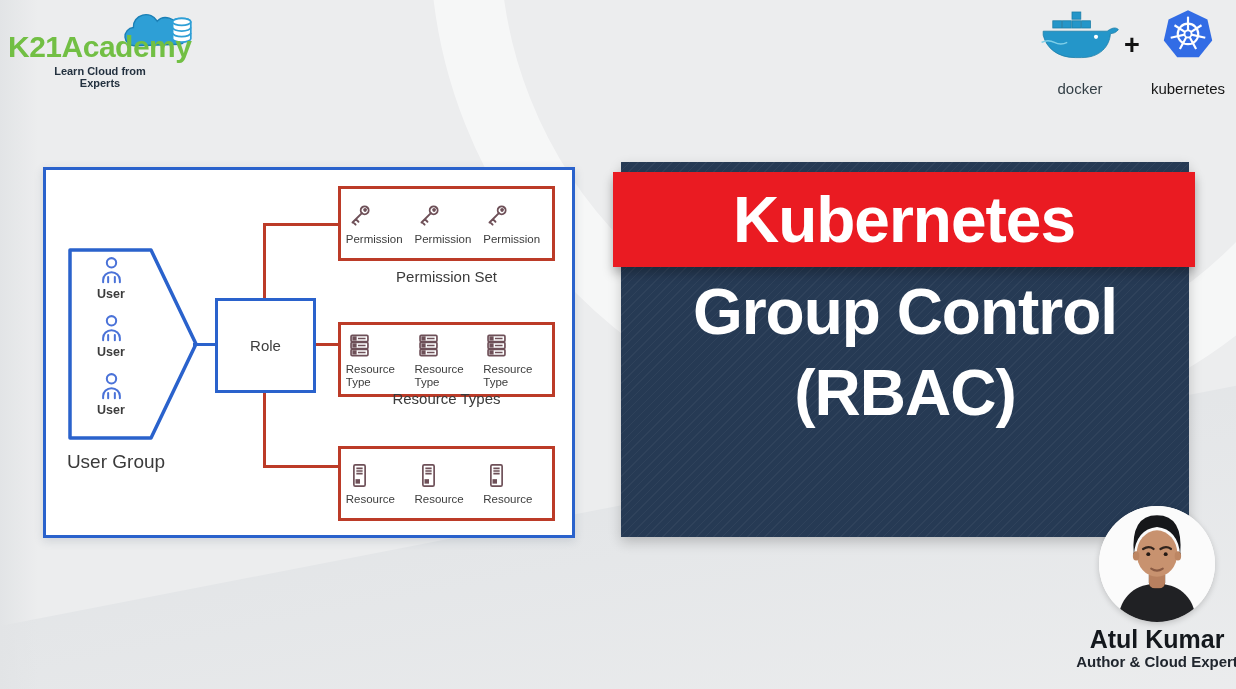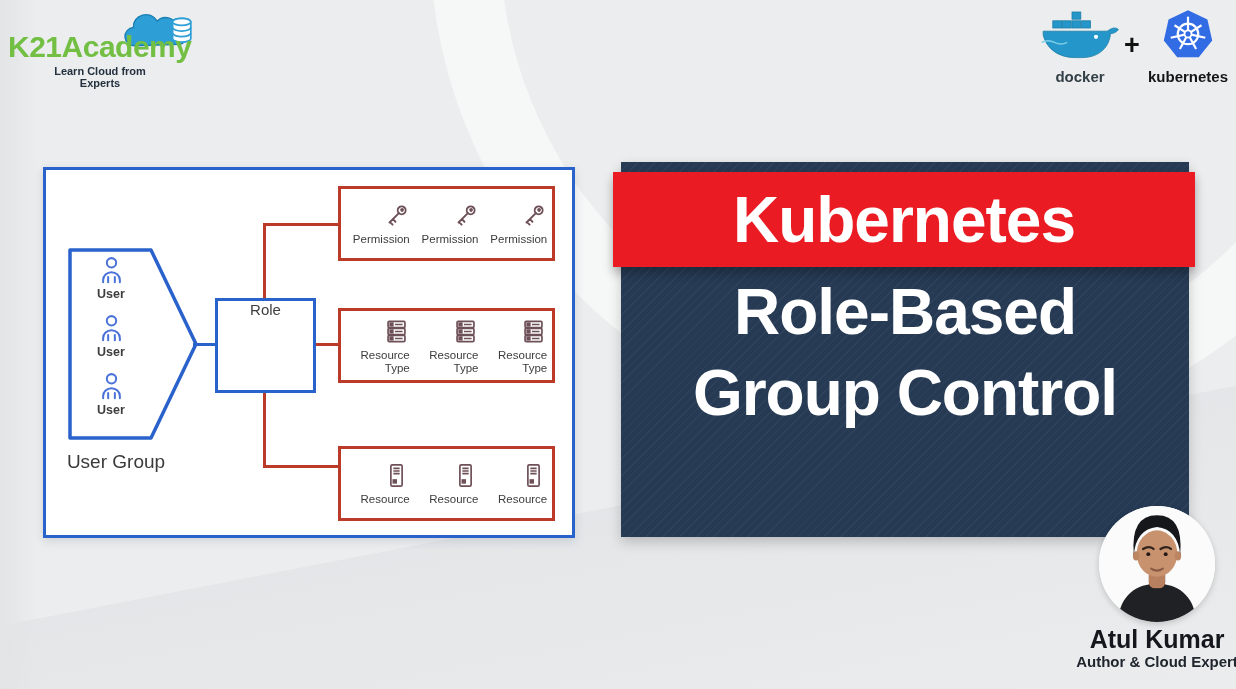--- a/index.html
+++ b/index.html
@@ -26,39 +26,39 @@
   .brand .cloud{position:absolute;left:110px;top:6px;}
   .brand-text{position:absolute;left:0;top:24px;width:200px;font-size:30px;font-weight:bold;
     color:var(--brand-green);letter-spacing:-.5px;z-index:2;}
   .brand-tagline{position:absolute;left:34px;top:59px;width:116px;text-align:center;
     font-size:11px;font-weight:bold;color:#23313f;}
 
   .tech-logos{position:absolute;right:8px;top:6px;width:190px;height:84px;}
   .docker-wrap{position:absolute;left:0;top:4px;width:84px;text-align:center;}
   .plus-sign{position:absolute;left:86px;top:24px;font-size:27px;font-weight:bold;color:#111;}
   .k8s-wrap{position:absolute;left:108px;top:2px;width:84px;text-align:center;}
-  .logo-label{font-size:15px;font-weight:bold;color:#333f46;margin-top:2px;}
+  .logo-label{font-size:15px;font-weight:normal;color:#333f46;margin-top:14px;}
   .k8s-wrap .logo-label{color:#151515;}
 
   
   .diagram{position:absolute;left:43px;top:167px;width:532px;height:371px;background:#fff;
     border:3px solid var(--diagram-blue);box-shadow:0 3px 9px rgba(40,60,90,.15);}
   .pentagon-svg{position:absolute;left:22px;top:78px;}
   .user-item{position:absolute;width:56px;text-align:center;left:37px;font-weight:bold;}
   .user-item .u-label{font-size:12.5px;color:var(--label-gray);margin-top:-1px;}
   .role-box{position:absolute;left:169px;top:128px;width:101px;height:95px;background:#fff;
-    border:3px solid var(--diagram-blue);display:flex;justify-content:center;
+    border:3px solid var(--diagram-blue);display:flex;align-items:center;justify-content:center;
     font-size:15px;color:#3d3d3d;}
   .conn{position:absolute;}
   .conn.blue{background:var(--diagram-blue);}
   .conn.red{background:var(--diagram-red);}
   .group-box{position:absolute;left:292px;width:217px;height:75px;background:#fff;
     border:3px solid var(--diagram-red);display:flex;justify-content:space-evenly;
     align-items:center;padding-top:2px;}
-  .group-item{width:64px;text-align:right;}
+  .group-item{width:64px;text-align:left;}
   .group-item .g-label{font-size:11.5px;line-height:1.15;color:var(--label-gray);margin-top:0px;}
   .group-title{position:absolute;left:292px;width:217px;text-align:center;font-size:15px;
     color:#3a3a3a;}
   .usergroup-label{position:absolute;left:4px;top:281px;width:132px;text-align:center;
     font-size:19px;color:#3a3a3a;}
 
   
   .title-box{position:absolute;left:621px;top:162px;width:568px;height:375px;background:var(--navy);
     box-shadow:0 5px 12px rgba(0,0,0,.2);}
   .title-box::after{content:"";position:absolute;inset:0;
@@ -209,22 +209,23 @@
         <svg width="27" height="27" viewBox="0 0 24 24" fill="none" stroke="var(--icon-maroon)" stroke-width="1.7" stroke-linecap="round">
           <g transform="rotate(45 12 12)">
               <circle cx="12" cy="5.5" r="3.5"></circle>
               <circle cx="12" cy="5" r="0.8" fill="var(--icon-maroon)"></circle>
               <path d="M12,9 V20.8 M12,16.6 H15.3 M12,20.2 H15.3"></path>
             </g>
         </svg>
         <div class="g-label">Permission</div>
       </div>
     </div>
-
-    <div class="group-box" style="top:138px">
+    <div class="group-title" style="top:98px">Permission Set</div>
+
+    <div class="group-box" style="top:152px">
       <div class="group-item">
         <svg width="27" height="27" viewBox="0 0 24 24" fill="none" stroke="var(--icon-maroon)" stroke-width="1.5">
           <rect x="4.5" y="3" width="15" height="5.6" rx="1"></rect>
             <rect x="4.5" y="9.2" width="15" height="5.6" rx="1"></rect>
             <rect x="4.5" y="15.4" width="15" height="5.6" rx="1"></rect>
           <g fill="var(--icon-maroon)">
               <rect x="6.4" y="4.6" width="2.3" height="2.3"></rect>
               <rect x="6.4" y="10.8" width="2.3" height="2.3"></rect>
               <rect x="6.4" y="17" width="2.3" height="2.3"></rect>
             </g>
@@ -254,20 +255,21 @@
           <g fill="var(--icon-maroon)">
               <rect x="6.4" y="4.6" width="2.3" height="2.3"></rect>
               <rect x="6.4" y="10.8" width="2.3" height="2.3"></rect>
               <rect x="6.4" y="17" width="2.3" height="2.3"></rect>
             </g>
           <path d="M10.6,5.8 H17.4 M10.6,12 H17.4 M10.6,18.2 H17.4"></path>
         </svg>
         <div class="g-label">Resource Type</div>
       </div>
     </div>
+    <div class="group-title" style="top:220px">Resource Types</div>
 
     <div class="group-box" style="top:276px">
       <div class="group-item">
         <svg width="27" height="27" viewBox="0 0 24 24" fill="none" stroke="var(--icon-maroon)" stroke-width="1.5">
           <rect x="7" y="2.5" width="10" height="19" rx="1.2"></rect>
           <path d="M9.2,5.6 H14.8 M9.2,8 H14.8 M9.2,10.4 H14.8"></path>
           <rect x="9.2" y="16" width="2.5" height="2.5" fill="var(--icon-maroon)"></rect>
         </svg>
         <div class="g-label">Resource</div>
       </div>
@@ -288,22 +290,22 @@
         <div class="g-label">Resource</div>
       </div>
     </div>
   </div>
 
   <div class="title-box"></div>
   <div class="banner">
     <span class="banner-text">Kubernetes</span>
   </div>
   <div class="title-lines">
-    <div class="title-line">Role-Based</div>
     <div class="title-line">Group Control</div>
+    <div class="title-line">(RBAC)</div>
   </div>
 
   <div class="author-photo">
     <svg width="116" height="116" viewBox="0 0 100 100">
       <rect width="100" height="100" fill="#fbfbfb"></rect>
       <path d="M16,100 C18,76 33,67 50,67 C67,67 82,76 84,100 Z" fill="#202124"></path>
       <rect x="43" y="55" width="14" height="16" rx="5" fill="#b5capital"></rect>
       <rect x="43" y="55" width="14" height="16" rx="5" fill="#b8805f"></rect>
       <ellipse cx="50" cy="41" rx="17.5" ry="20" fill="#c8926f"></ellipse>
       <ellipse cx="32" cy="43" rx="2.8" ry="4" fill="#bd8663"></ellipse>

